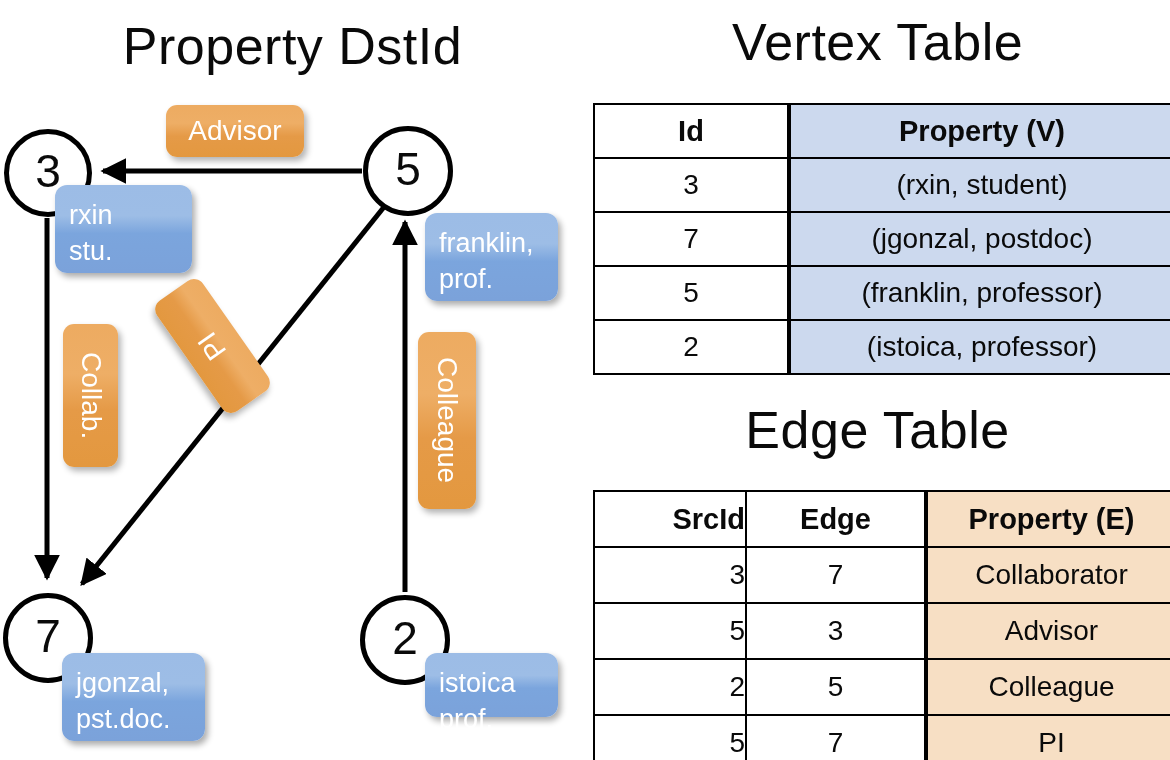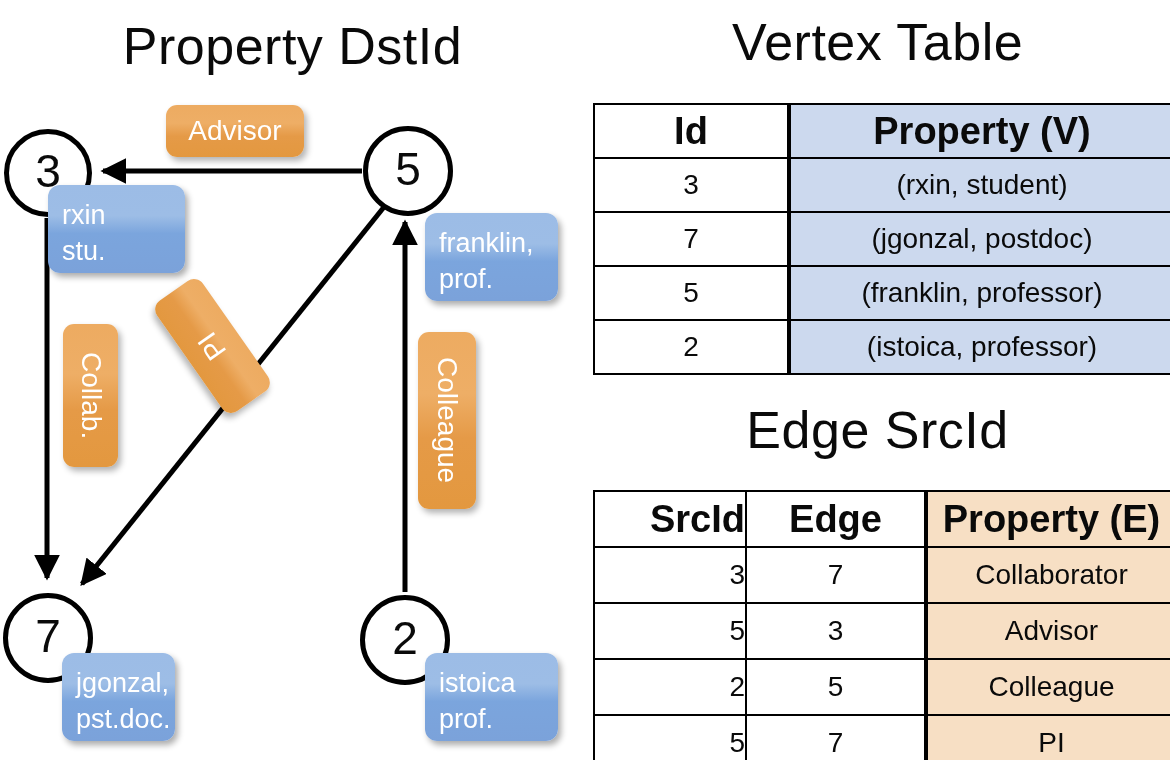--- a/index.html
+++ b/index.html
@@ -75,24 +75,24 @@
     box-shadow: 3px 4px 6px rgba(0,0,0,0.33);
     box-sizing: border-box;
     color: #ffffff;
     font-family: "Liberation Sans", sans-serif;
     font-weight: 300;
     font-size: 27px;
     line-height: 36px;
     padding: 12px 0 0 14px;
     z-index: 4;
   }
-  #prop-rxin     { left: 48px;  top: 185px; width: 137px; height: 88px; }
+  #prop-rxin     { left: 55px;  top: 185px; width: 137px; height: 88px; }
   #prop-franklin { left: 425px; top: 185px; width: 133px; height: 88px; margin-top: 28px; }
-  #prop-jgonzal  { left: 62px;  top: 653px; width: 113px; height: 88px; }
-  #prop-istoica  { left: 425px; top: 653px; width: 133px; height: 88px; }
+  #prop-jgonzal  { left: 62px;  top: 653px; width: 143px; height: 88px; }
+  #prop-istoica  { left: 425px; top: 653px; width: 133px; height: 64px; }
   .prop-line { display: block; white-space: nowrap; }
 
   
   .edge-label {
     position: absolute;
     border-radius: 11px;
     background: linear-gradient(to bottom, #edab61 0%, #eeae66 35%, #e59a47 60%, #e3983f 100%);
     box-shadow: 3px 4px 6px rgba(0,0,0,0.30);
     box-sizing: border-box;
     color: #ffffff;
@@ -130,40 +130,40 @@
     vertical-align: middle;
     font-weight: 300;
     font-size: 28px;
     line-height: 30px;
     color: #0a0a0a;
     padding: 0;
     white-space: nowrap;
   }
   .data-table th {
     font-weight: bold;
-    font-size: 38px;
+    font-size: 29px;
   }
 
   #vertex-table { left: 593px; top: 103px; width: 574px; }
   #vertex-table .col-id   { width: 192px; height: 52px; }
   #vertex-table .col-prop { width: 382px; height: 52px; background: #ccd9ee; }
   #vertex-table .sep      { border-left-width: 4px; }
 
   #edge-table { left: 593px; top: 490px; width: 574px; }
   #edge-table .col-src  { width: 150px; height: 54px; text-align: right; }
   #edge-table .col-dst  { width: 177px; height: 54px; }
   #edge-table .col-prop { width: 247px; height: 54px; background: #f7dfc4; }
   #edge-table .sep      { border-left-width: 4px; }
 </style>
 </head>
 <body>
 
 <div class="title" id="title-property-graph">Property DstId</div>
 <div class="title" id="title-vertex-table">Vertex Table</div>
-<div class="title" id="title-edge-table">Edge SrcId</div>
+<div class="title" id="title-edge-table">Edge Table</div>
 
 <div id="graph-canvas">
 
   <svg id="graph-svg" viewBox="0 0 585 760">
     <defs>
       <marker id="arrow" viewBox="0 0 10 10" refX="9" refY="5" markerWidth="5.2" markerHeight="5.2" orient="auto-start-reverse">
         <path d="M 0 0 L 10 5 L 0 10 z" fill="#000000"></path>
       </marker>
     </defs>
 

